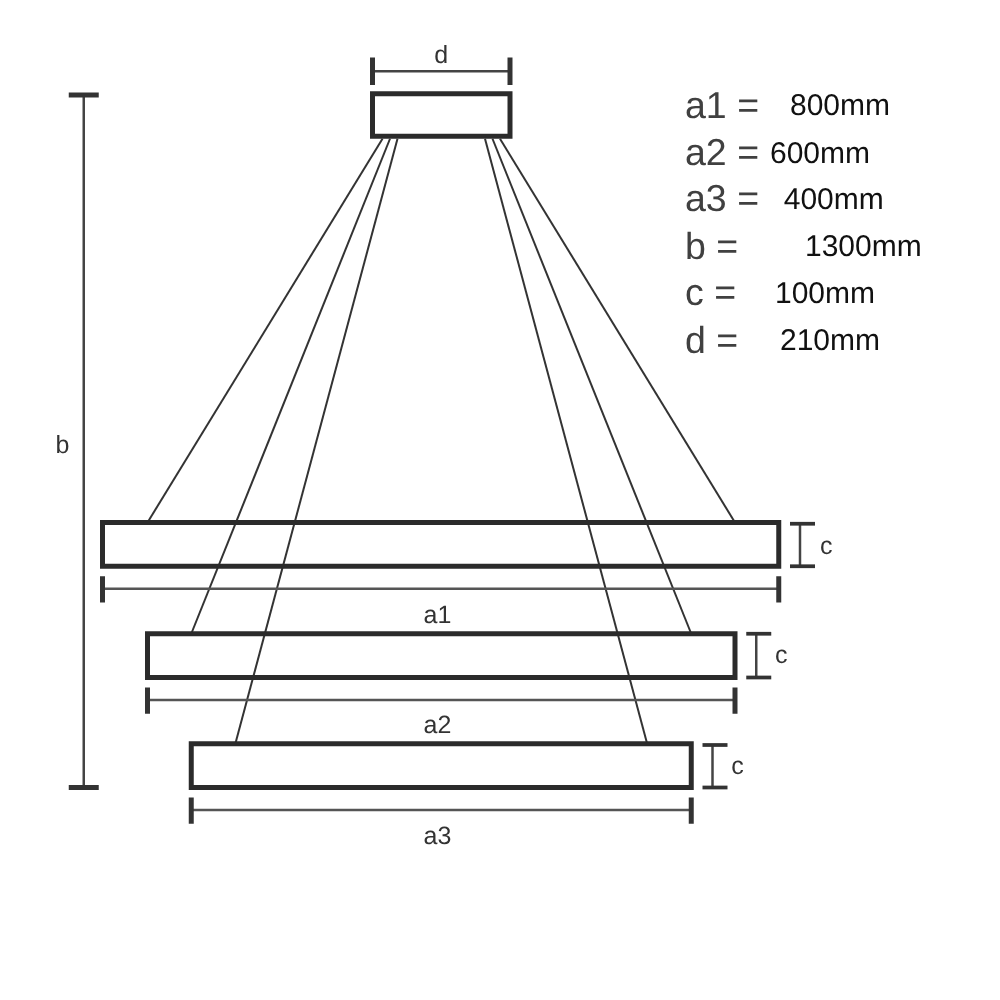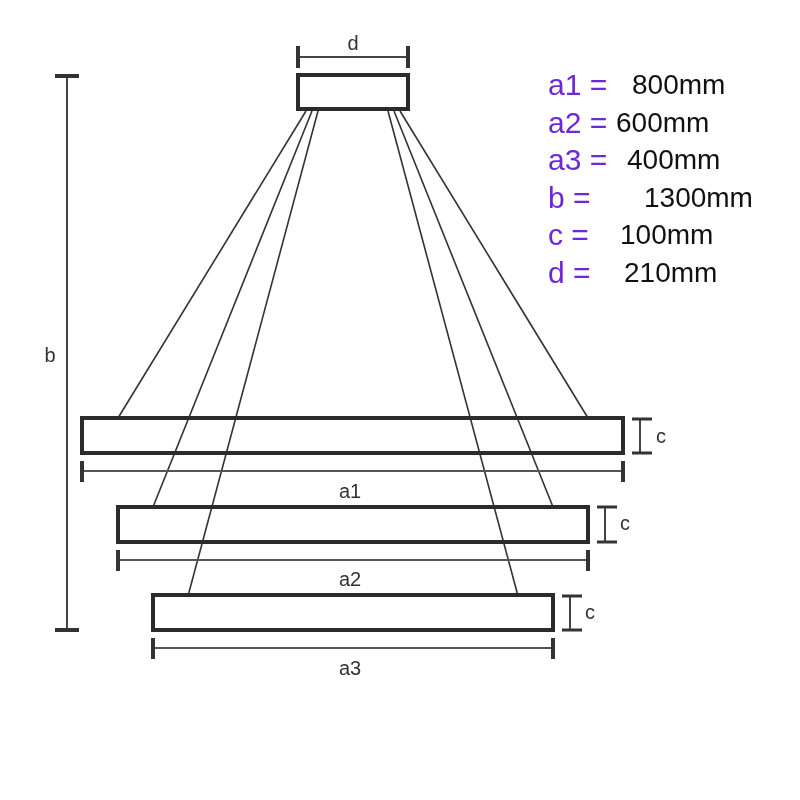--- a/index.html
+++ b/index.html
@@ -1,22 +1,22 @@
 <!DOCTYPE html>
 <html><head>
 <meta charset="utf-8">
 <style>
   html, body { margin: 0; padding: 0; background: #ffffff; }
   body { width: 800px; height: 800px; position: relative; overflow: hidden; font-family: "Liberation Sans", sans-serif; }
   svg { position: absolute; left: 0; top: 0; }
   .lbl { font-family: "Liberation Sans", sans-serif; fill: #333333; font-size: 20px; }
   .spec { position: absolute; left: 548px; top: 66px; font-family: "Liberation Sans", sans-serif; color: #222222; }
   .spec-row { position: relative; height: 37.5px; font-size: 30px; line-height: 37.5px; white-space: nowrap; }
-  .spec-key { position: absolute; left: 0; color: #6d28d9; }
-  .spec-val { position: absolute; color: #111111; font-size: 28px; }
+  .spec-key { position: absolute; left: 0; color: #404040; }
+  .spec-val { position: absolute; color: #111111; font-size: 24px; }
 </style>
 </head>
 <body>
 
 <svg width="800" height="800" viewBox="0 0 800 800">
 
   <rect x="298" y="75" width="110" height="34" fill="none" stroke="#2b2b2b" stroke-width="4"></rect>
 
   <g>
     <line x1="298" y1="57" x2="408" y2="57" stroke="#444" stroke-width="2"></line>

